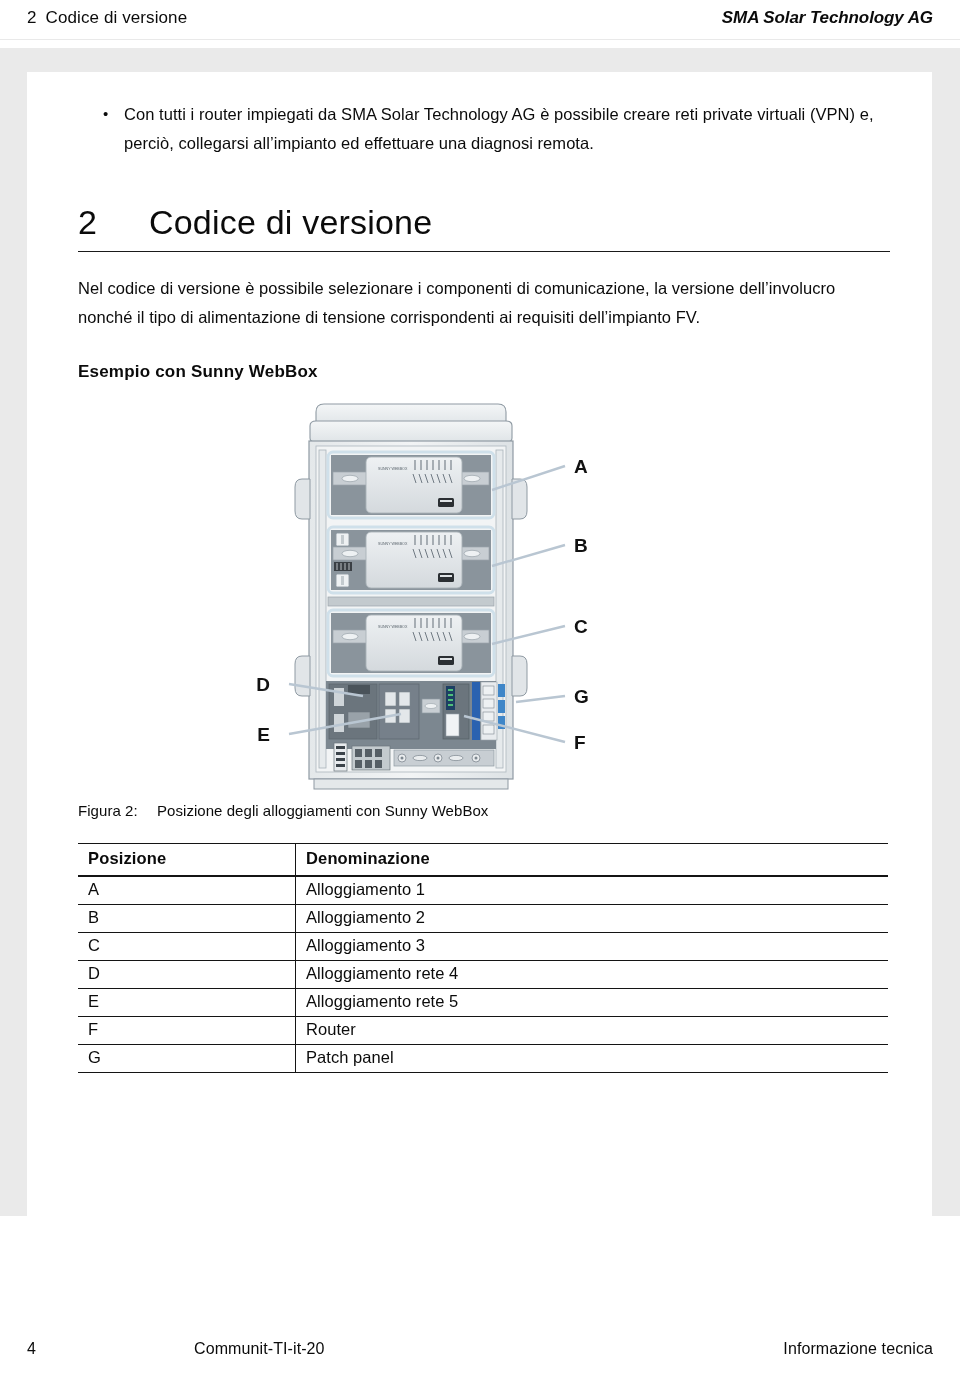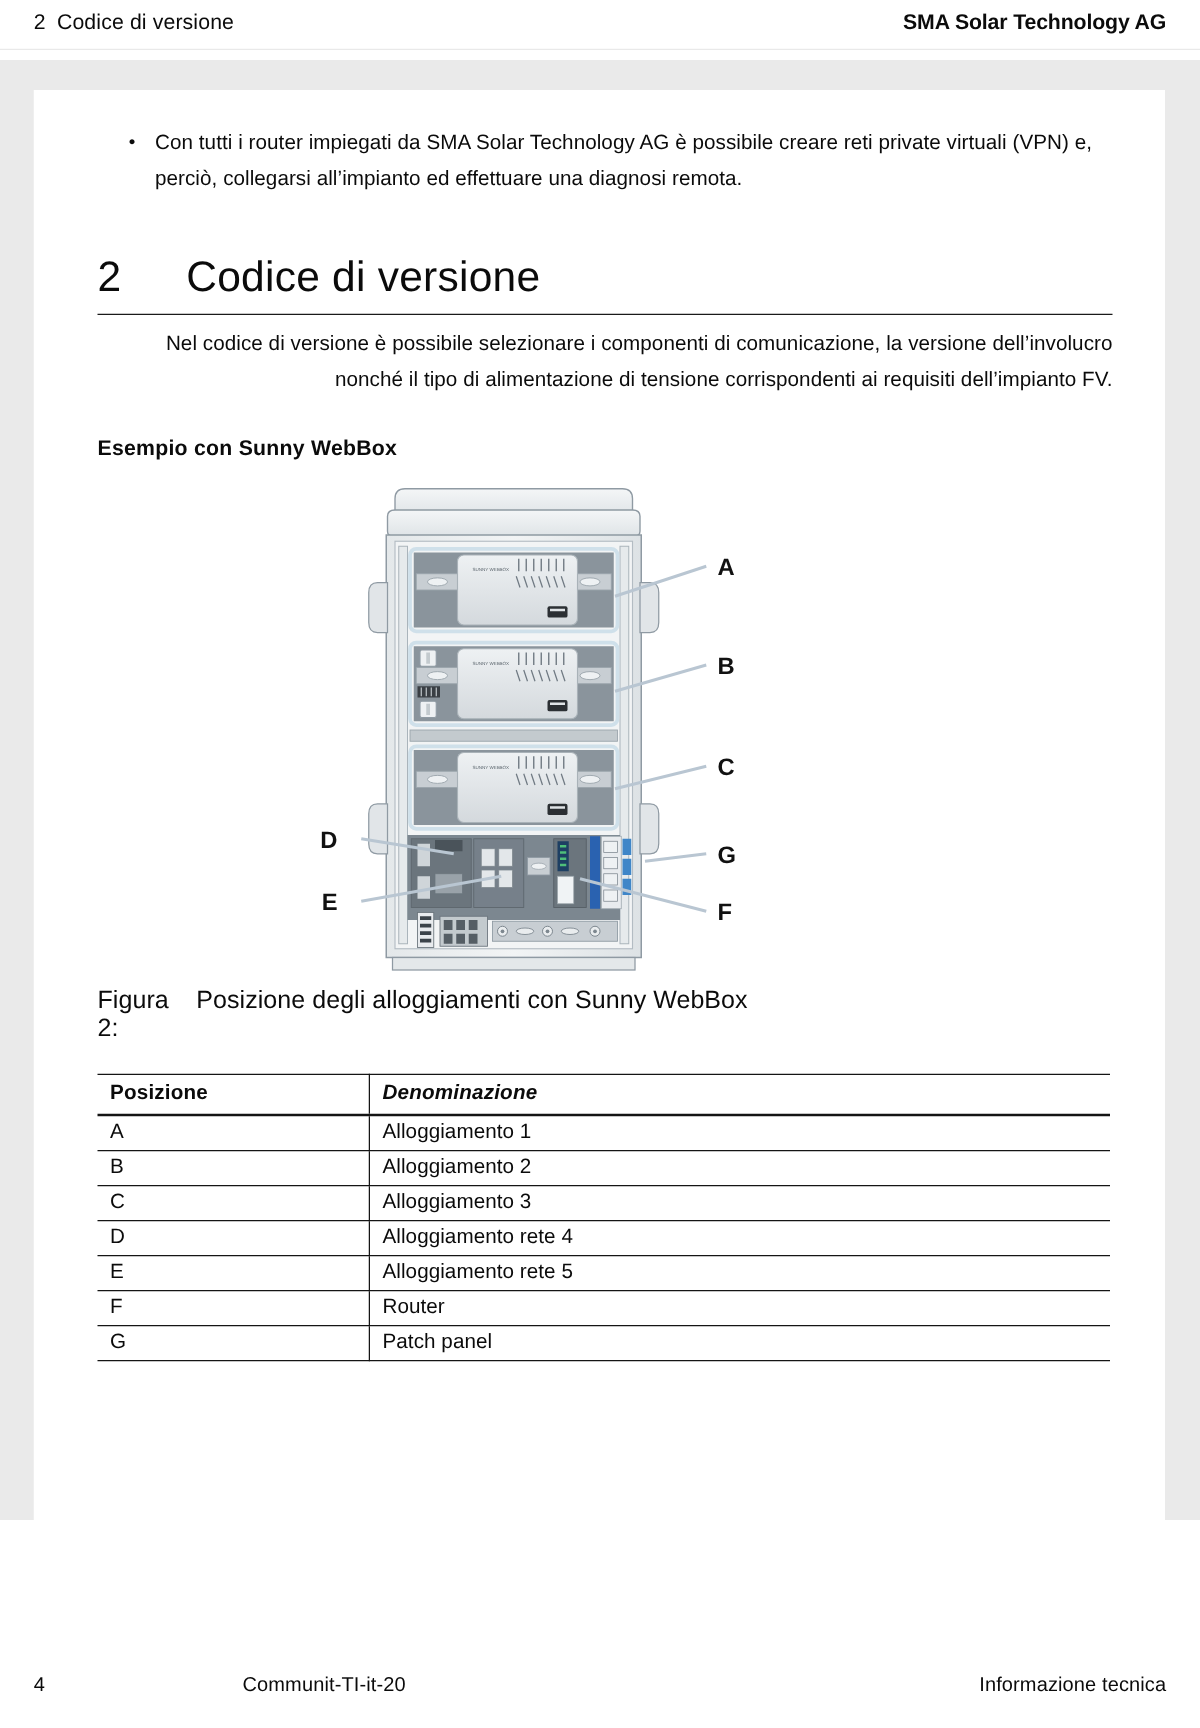--- a/index.html
+++ b/index.html
@@ -36,20 +36,21 @@
     white-space: nowrap;
   }
   .hdr-left .hdr-num { margin-right: 9px; }
   .hdr-right {
     position: absolute;
     right: 27px; top: 8px;
     font-size: 17px;
     font-weight: 700;
     letter-spacing: -.1px;
     white-space: nowrap;
+    font-style: italic;
   }
 
   
   .frame {
     position: absolute;
     left: 0; top: 48px;
     width: 960px;
     height: 1168px;
     background: #eaeaea;
   }
@@ -107,21 +108,21 @@
     border-top: 1.6px solid #1a1a1a;
     width: 812px;
   }
 
   p.para {
     margin: 16px 0 0 0;
     font-size: 16.5px;
     line-height: 29px;
     letter-spacing: .05px;
   }
-  p.para.first { margin-top: 9px; text-align: right; }
+  p.para.first { margin-top: 22px; }
 
   h2.subhead {
     margin: 30px 0 0 0;
     font-size: 17px;
     font-weight: 700;
     letter-spacing: .2px;
   }
 
   
   .figure-wrap {
@@ -131,21 +132,21 @@
     margin-top: 12px;
   }
   .figure-svg {
     position: absolute;
     left: 0;
     top: 0;
   }
 
   p.figcaption {
     margin: 8px 0 0 0;
-    font-size: 20px;
+    font-size: 15px;
     letter-spacing: .05px;
     display: flex;
   }
   p.figcaption .fig-label {
     display: inline-block;
     width: 79px;
     flex: none;
   }
 
   
@@ -158,21 +159,21 @@
   table.postable th {
     text-align: left;
     font-weight: 700;
     font-size: 16.5px;
     padding: 5px 0 7px 10px;
     border-top: 1.3px solid #141414;
     border-bottom: 2.6px solid #141414;
     border-right: 1.1px solid #141414;
     letter-spacing: .15px;
   }
-  table.postable th:last-child { border-right: none; font-style: italic; }
+  table.postable th:last-child { border-right: none; }
   table.postable th.col-pos { width: 207px; }
   table.postable td {
     padding: 3px 0 5px 10px;
     border-bottom: 1.1px solid #141414;
     border-right: 1.1px solid #141414;
     letter-spacing: .05px;
     vertical-align: top;
   }
   table.postable td:last-child { border-right: none; }
   table.postable tr:last-child td { border-bottom: 1.3px solid #141414; }

